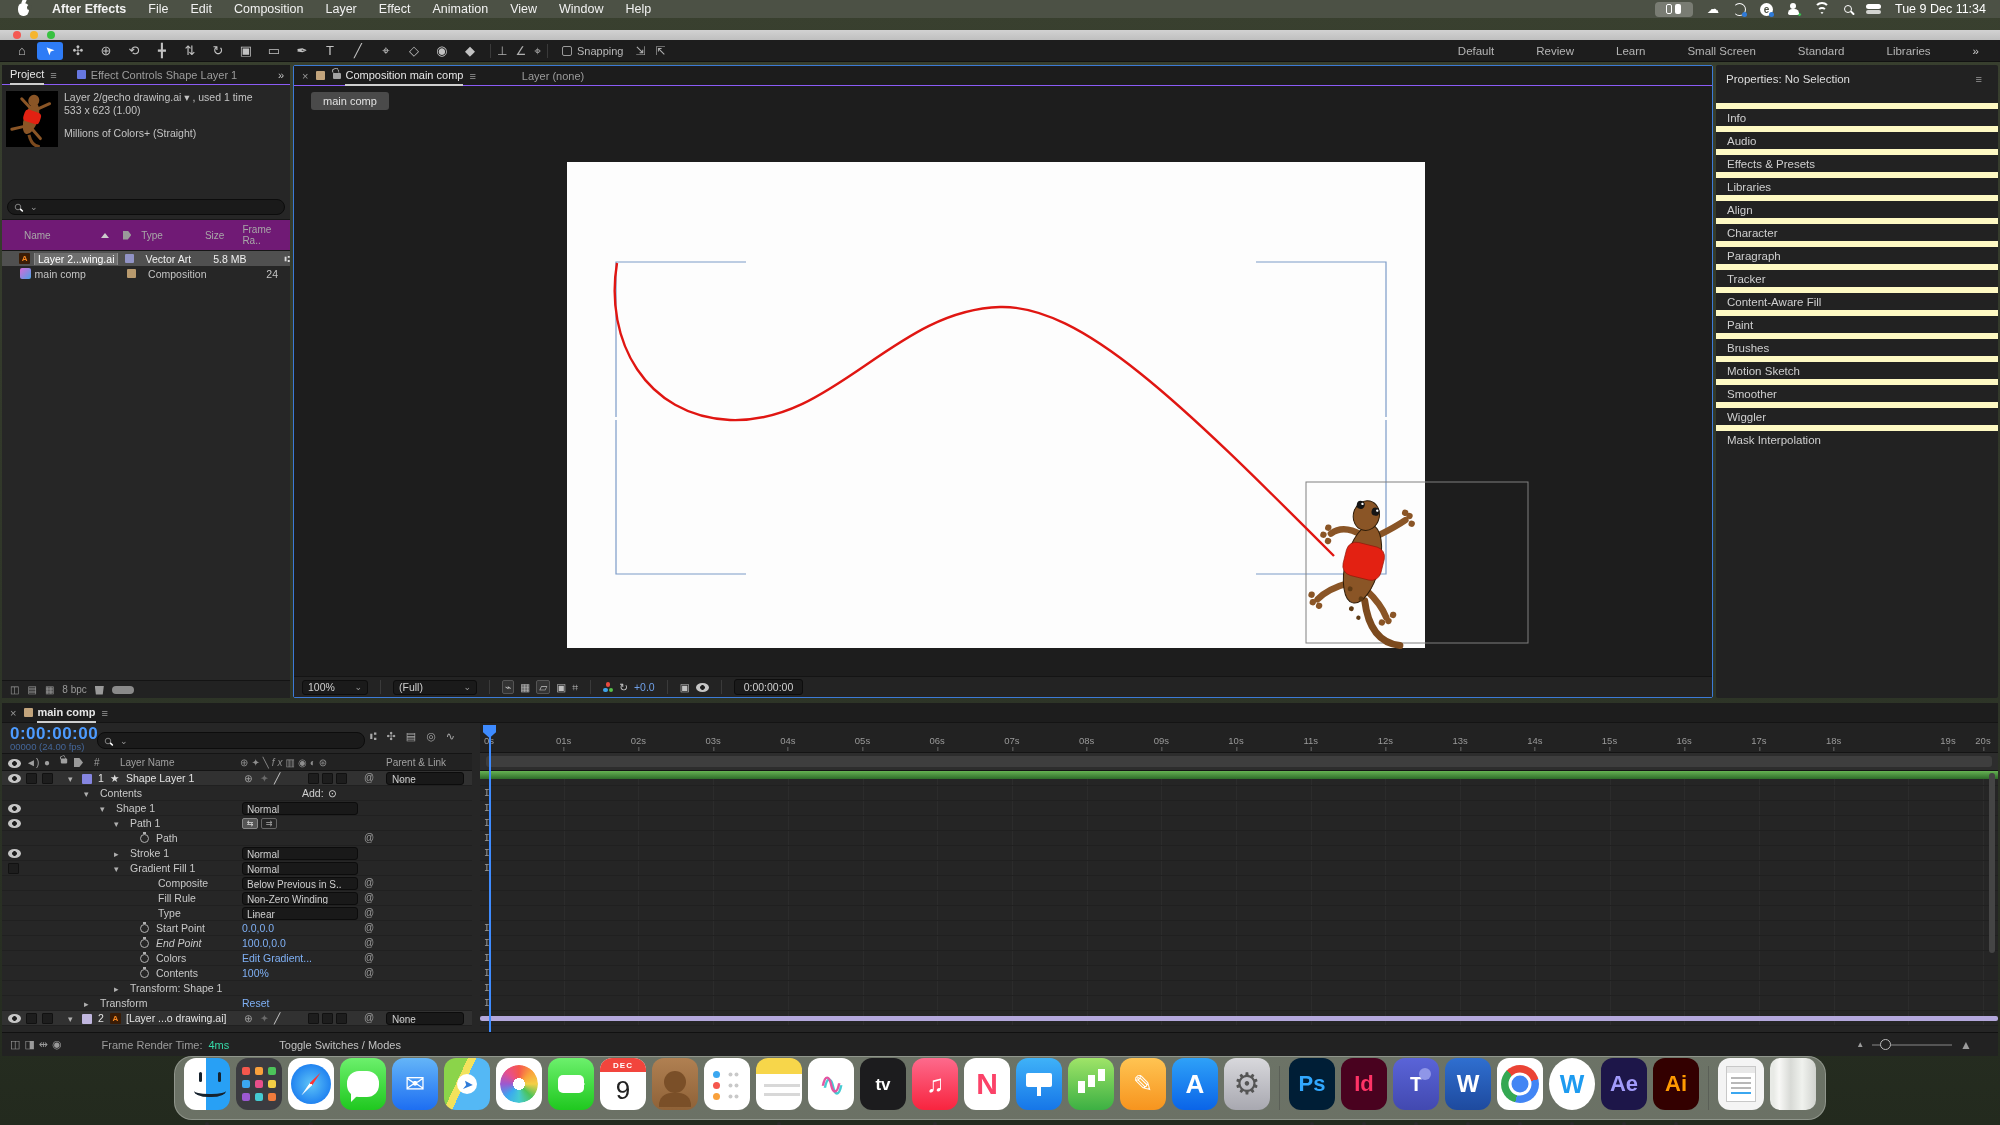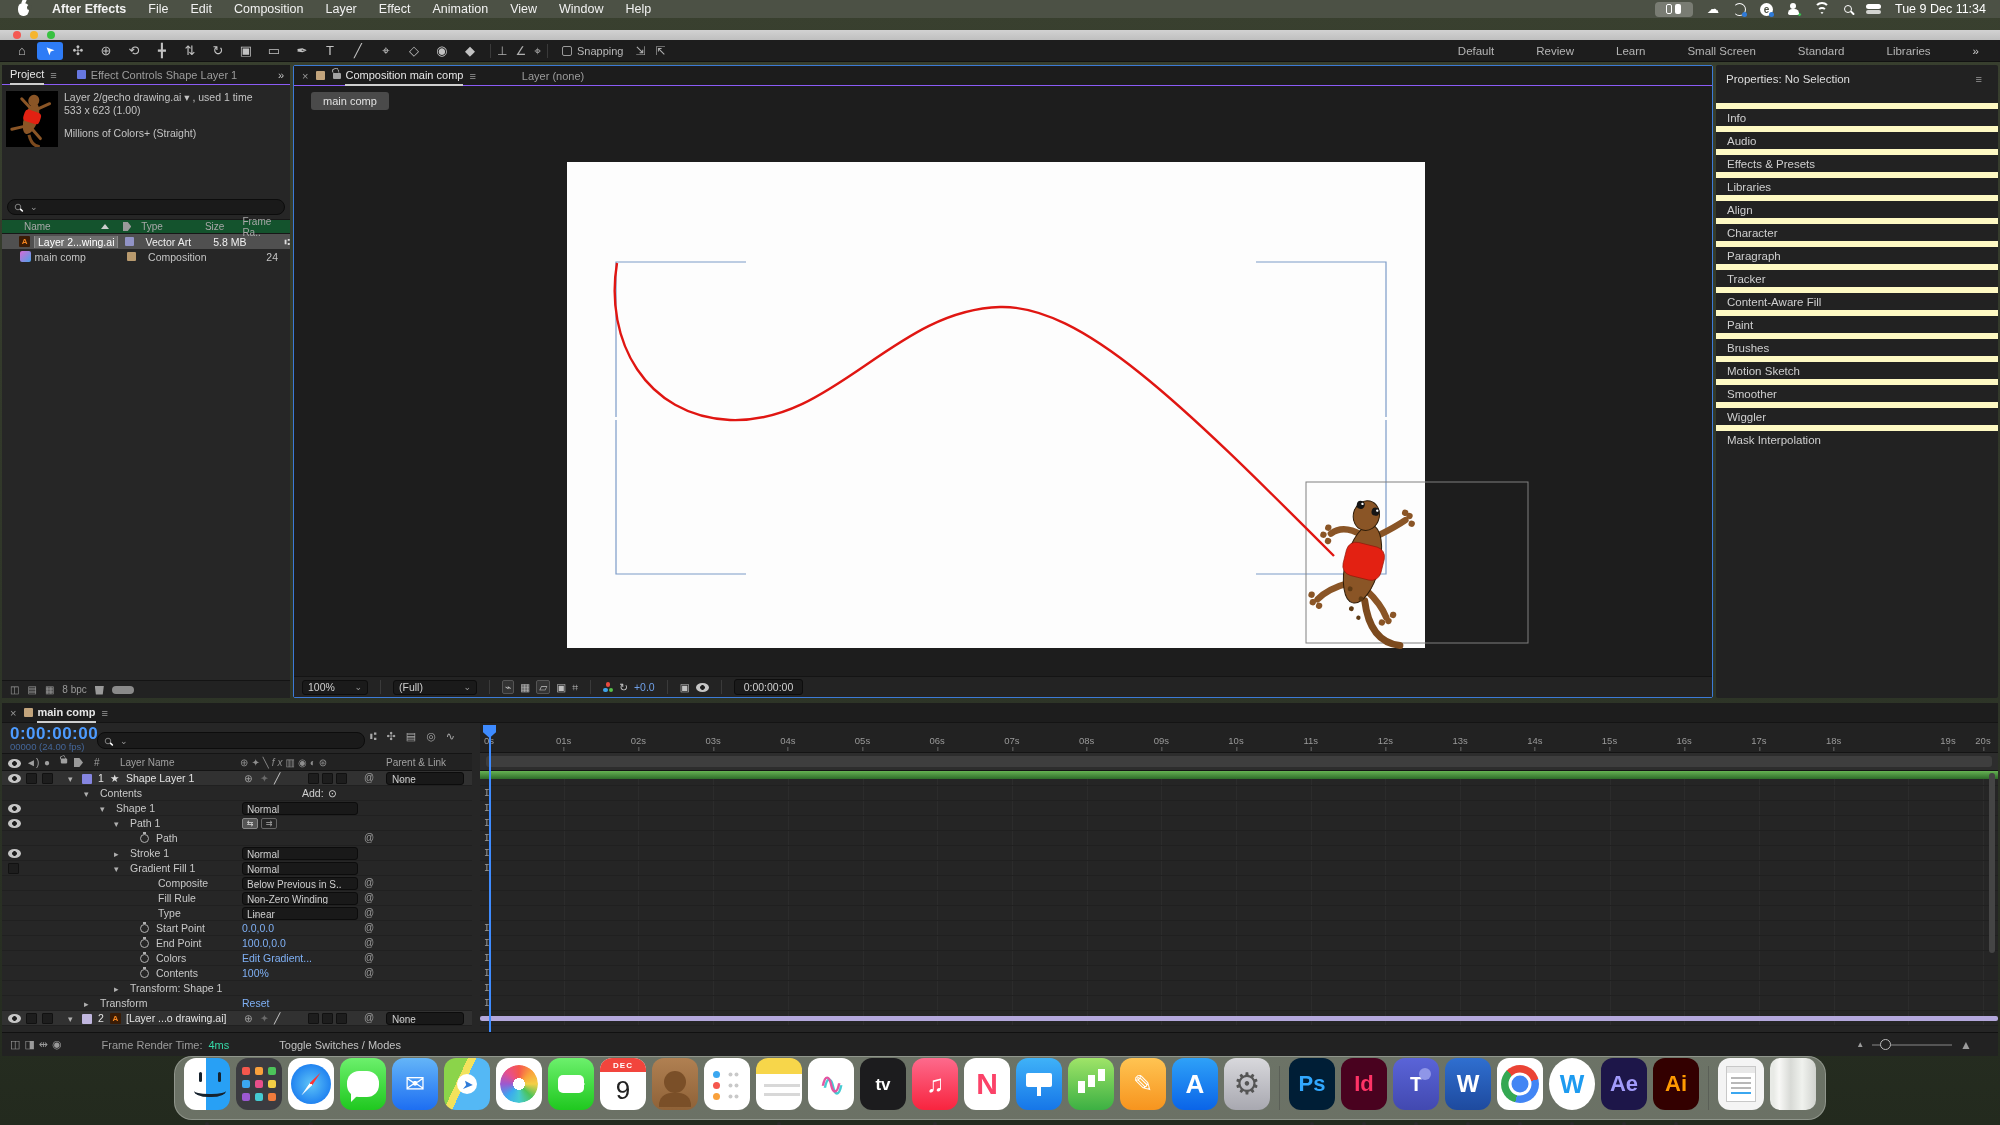--- a/index.html
+++ b/index.html
@@ -52,21 +52,21 @@
   .panel{position:absolute;background:#262626;border-radius:2px}
   .tabbar{height:20px;background:#1d1d1d;display:flex;align-items:center;font-size:11px;color:#9c9c9c;border-bottom:1px solid #8b5cf6}
   .tab-active{color:#e6e6e6;border-bottom:2px solid #cfcfcf;height:20px;display:flex;align-items:center}
   .hamb{color:#9a9a9a;margin:0 6px;font-size:11px}
   
   #project{left:2px;top:65px;width:288px;height:633px}
   #proj-info{display:flex;padding:6px 4px;gap:6px;color:#c4c4c4;font-size:10.5px;background:#262626}
   #proj-thumb{width:52px;height:56px;background:#000;position:relative;flex:none}
   #proj-meta div{line-height:13px}
   .searchbox{margin:4px 5px;height:16px;background:#1a1a1a;border:1px solid #0c0c0c;border-radius:8px;display:flex;align-items:center;padding:0 6px;gap:3px}
-  .thead{display:flex;background:#14532d;border-top:1px solid #171717;border-bottom:1px solid #171717;color:#a8a8a8;font-size:10px;height:15px;align-items:center}
+  .thead{display:flex;background:#701a75;border-top:1px solid #171717;border-bottom:1px solid #171717;color:#a8a8a8;font-size:10px;height:32px;align-items:center}
   .prow{display:flex;height:15px;align-items:center;font-size:10.5px;color:#c4c4c4}
   .prow.sel{background:#505050;color:#f0f0f0}
   .namechip{background:#6e6e6e;border:1px solid #8a8a8a;padding:0 3px;border-radius:1px;color:#fff}
   .aiicon{width:11px;height:11px;background:#3a1c06;color:#f5861f;font-size:8px;font-weight:bold;display:inline-flex;align-items:center;justify-content:center;border-radius:1px}
   .compicon{width:11px;height:11px;background:linear-gradient(135deg,#d86ad8,#4aa3e8);border-radius:2px;display:inline-block}
   .sw-chip{width:9px;height:9px;border-radius:1px;display:inline-block}
   #proj-footer{position:absolute;bottom:0;left:0;width:100%;height:18px;background:#222;border-top:1px solid #141414;display:flex;align-items:center;gap:8px;padding:0 8px;color:#9a9a9a;font-size:10px}
   .graypill{width:22px;height:8px;background:#8a8a8a;border-radius:4px}
   
   #comp{left:293px;top:65px;width:1420px;height:633px;border:1px solid #3c7ad6;background:#1f1f1f}
@@ -676,21 +676,21 @@
           <span class="pick" style="left: 362px;">@</span>
         </div>
         <div class="tl-row">
           <span class="stopw" style="left: 138px; top: 3px;"></span>
           <span style="left: 154px; white-space: nowrap;">Start Point</span>
           <span class="bluetxt" style="left: 240px;">0.0,0.0</span>
           <span class="pick" style="left: 362px;">@</span>
         </div>
         <div class="tl-row">
           <span class="stopw" style="left: 138px; top: 3px;"></span>
-          <span style="left: 154px; white-space: nowrap;">End Point</span>
+          <span style="left: 154px; white-space: nowrap; font-style: italic;">End Point</span>
           <span class="bluetxt" style="left: 240px;">100.0,0.0</span>
           <span class="pick" style="left: 362px;">@</span>
         </div>
         <div class="tl-row">
           <span class="stopw" style="left: 138px; top: 3px;"></span>
           <span style="left: 154px; white-space: nowrap;">Colors</span>
           <span class="bluetxt" style="left: 240px;">Edit Gradient...</span>
           <span class="pick" style="left: 362px;">@</span>
         </div>
         <div class="tl-row">

